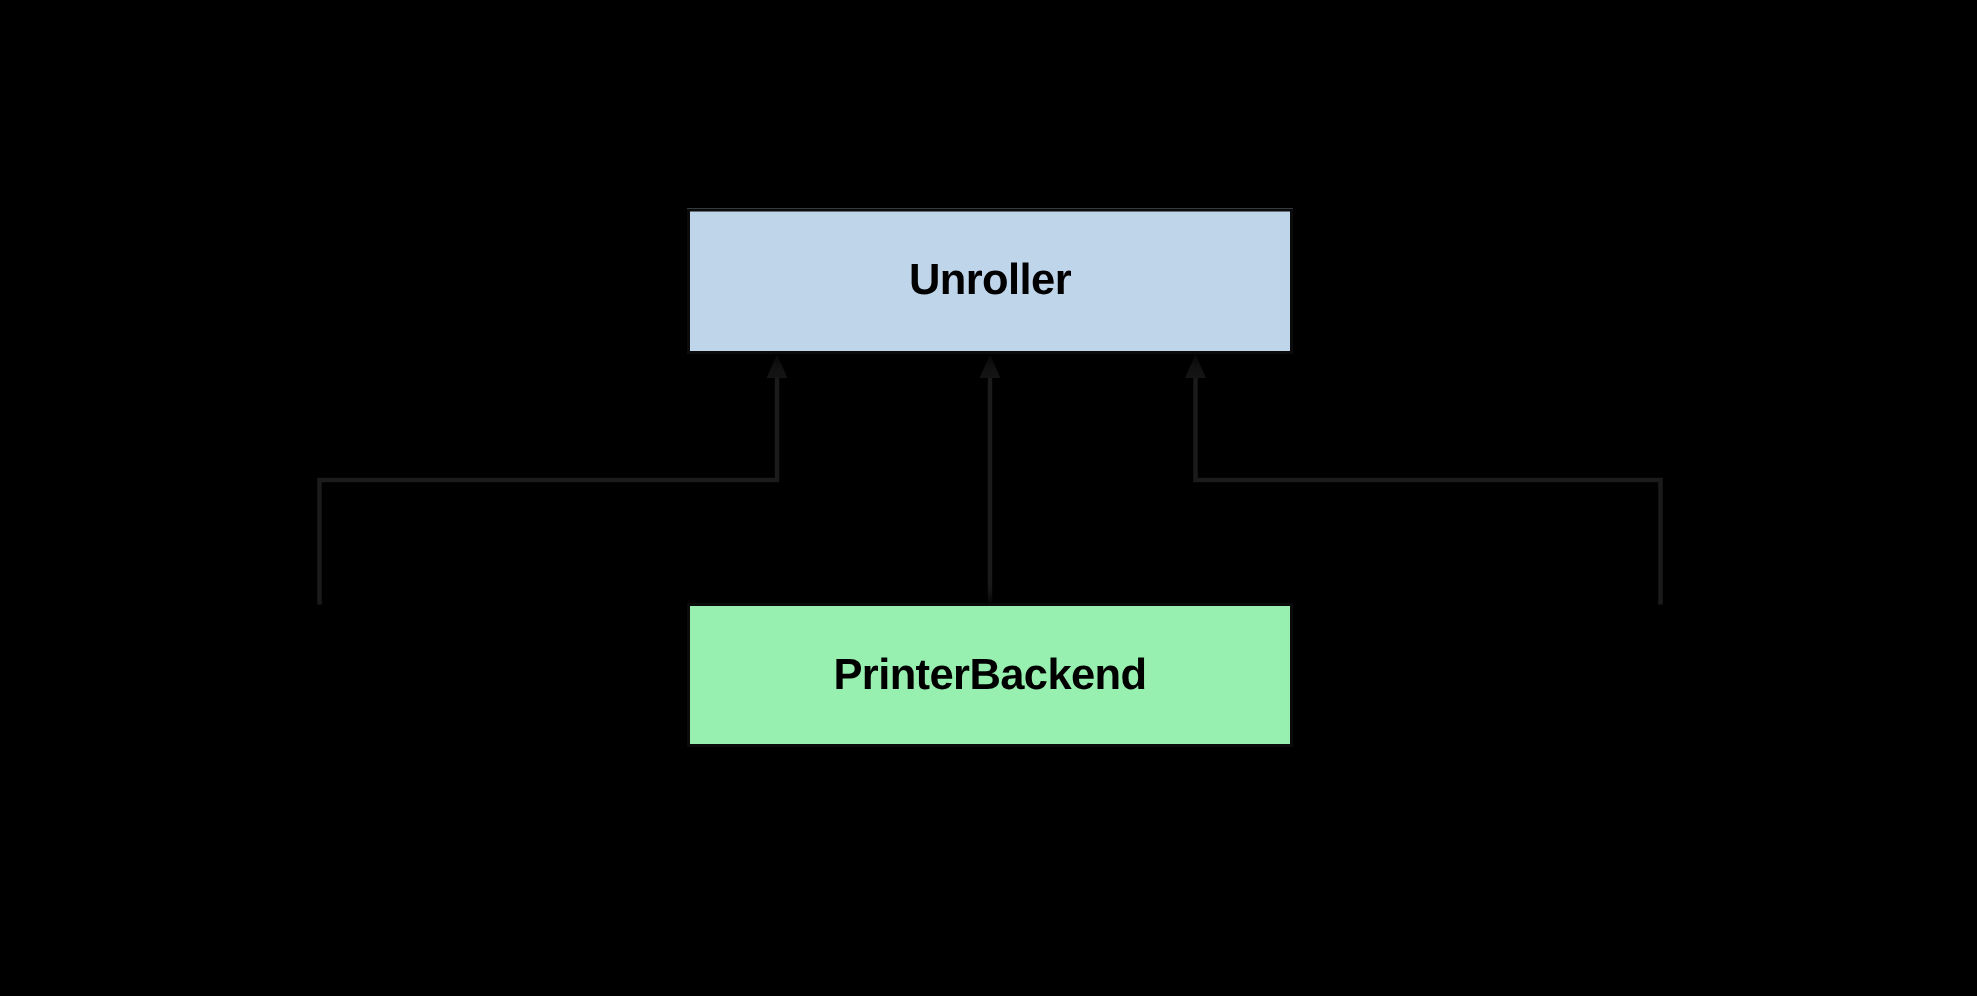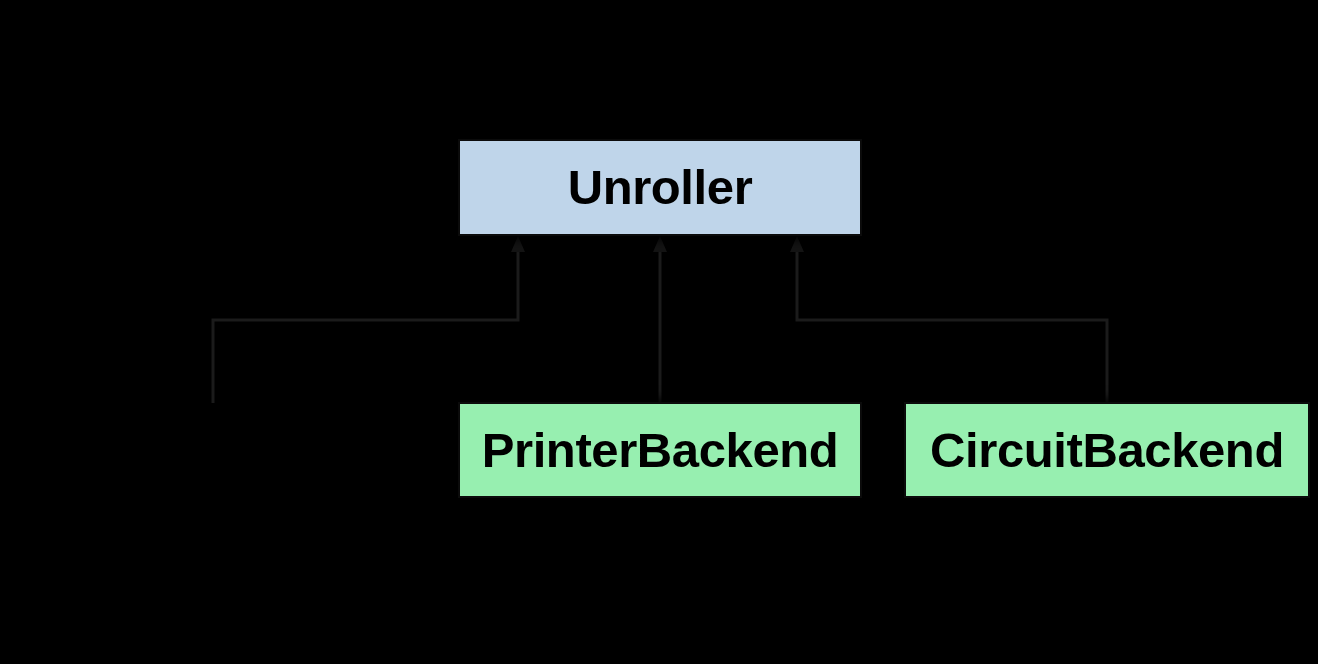--- a/index.html
+++ b/index.html
@@ -41,21 +41,21 @@
     align-items: center;
     justify-content: center;
     border: 2px solid #0b0b0b;
     box-shadow: 0 0 9px 4px rgba(0,0,0,0.95);
     overflow: hidden;
   }
 
   .node-label {
     color: #000000;
     font-weight: bold;
-    font-size: 49px;
+    font-size: 29px;
     line-height: 1;
     letter-spacing: -0.4px;
     white-space: nowrap;
     text-align: center;
   }
 
   
   #node-unroller {
     left: 458px;
     top: 139px;
@@ -117,17 +117,14 @@
 
   <div class="node" id="node-unroller">
     <span class="node-label">Unroller</span>
   </div>
 
 
   <div class="node" id="node-printerbackend">
     <span class="node-label">PrinterBackend</span>
   </div>
 
-  <div class="node" id="node-circuitbackend">
-    <span class="node-label">CircuitBackend</span>
-  </div>
 
 </div>
 
 </body></html>

